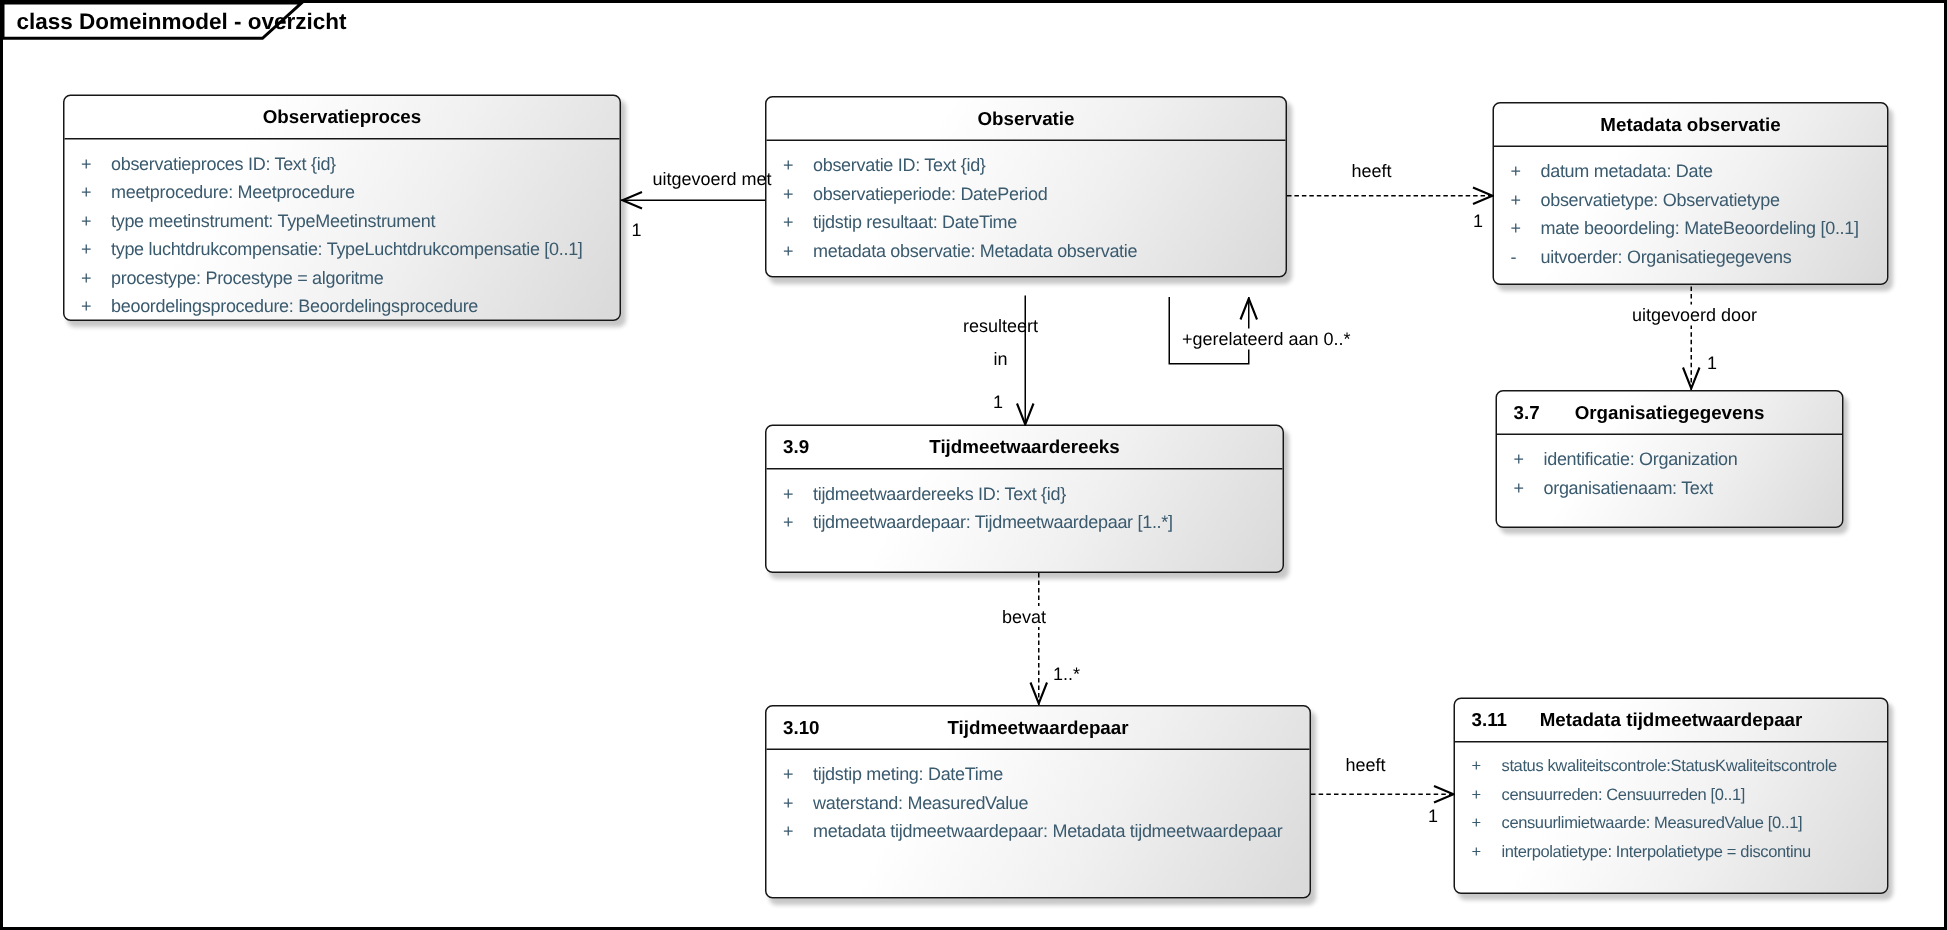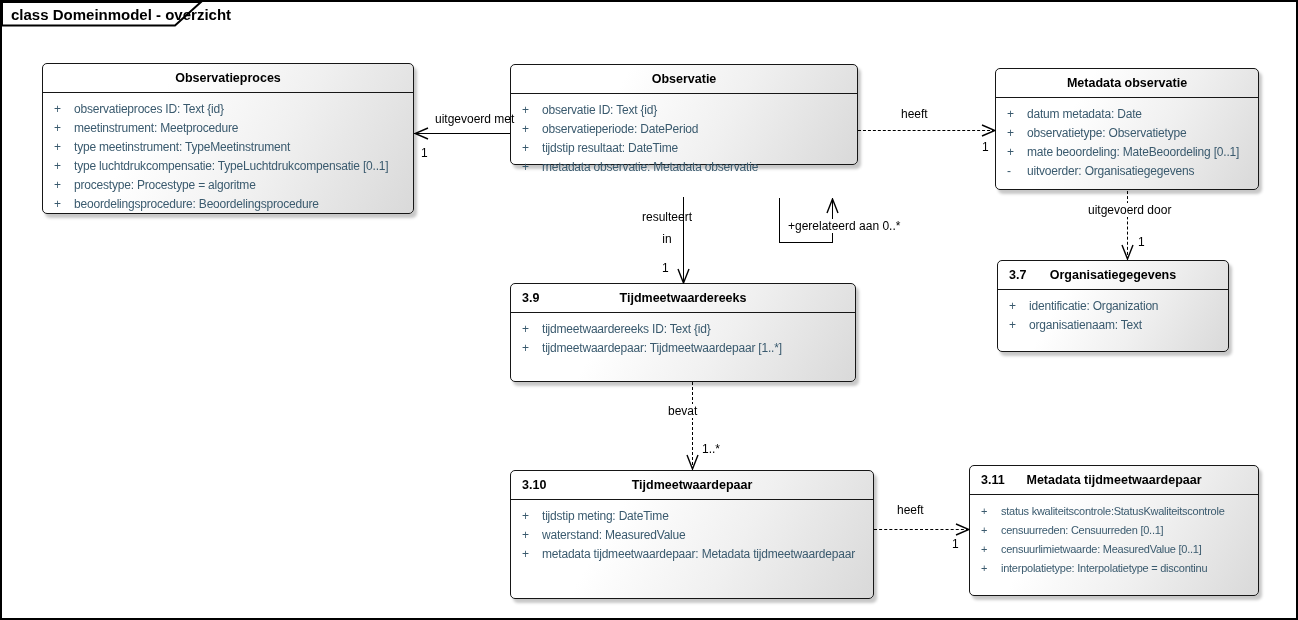--- a/index.html
+++ b/index.html
@@ -55,42 +55,42 @@
     <div class="uml-header">
       <span>Observatieproces</span>
     </div>
     <div class="uml-attrs">
       <div class="attr">
           <span class="vis">+</span>
           <span>observatieproces ID: Text {id}</span>
         </div>
       <div class="attr">
           <span class="vis">+</span>
-          <span>meetinstrument: Meetprocedure</span>
+          <span>meetprocedure: Meetprocedure</span>
         </div>
       <div class="attr">
           <span class="vis">+</span>
           <span>type meetinstrument: TypeMeetinstrument</span>
         </div>
       <div class="attr">
           <span class="vis">+</span>
           <span>type luchtdrukcompensatie: TypeLuchtdrukcompensatie [0..1]</span>
         </div>
       <div class="attr">
           <span class="vis">+</span>
           <span>procestype: Procestype = algoritme</span>
         </div>
       <div class="attr">
           <span class="vis">+</span>
           <span>beoordelingsprocedure: Beoordelingsprocedure</span>
         </div>
     </div>
   </div>
 
-  <div class="uml-class" style="left:508px;top:62px;width:348px;height:101px;">
+  <div class="uml-class" style="left:508px;top:62px;width:348px;height:121px;">
     <div class="uml-header">
       <span>Observatie</span>
     </div>
     <div class="uml-attrs">
       <div class="attr">
           <span class="vis">+</span>
           <span>observatie ID: Text {id}</span>
         </div>
       <div class="attr">
           <span class="vis">+</span>

